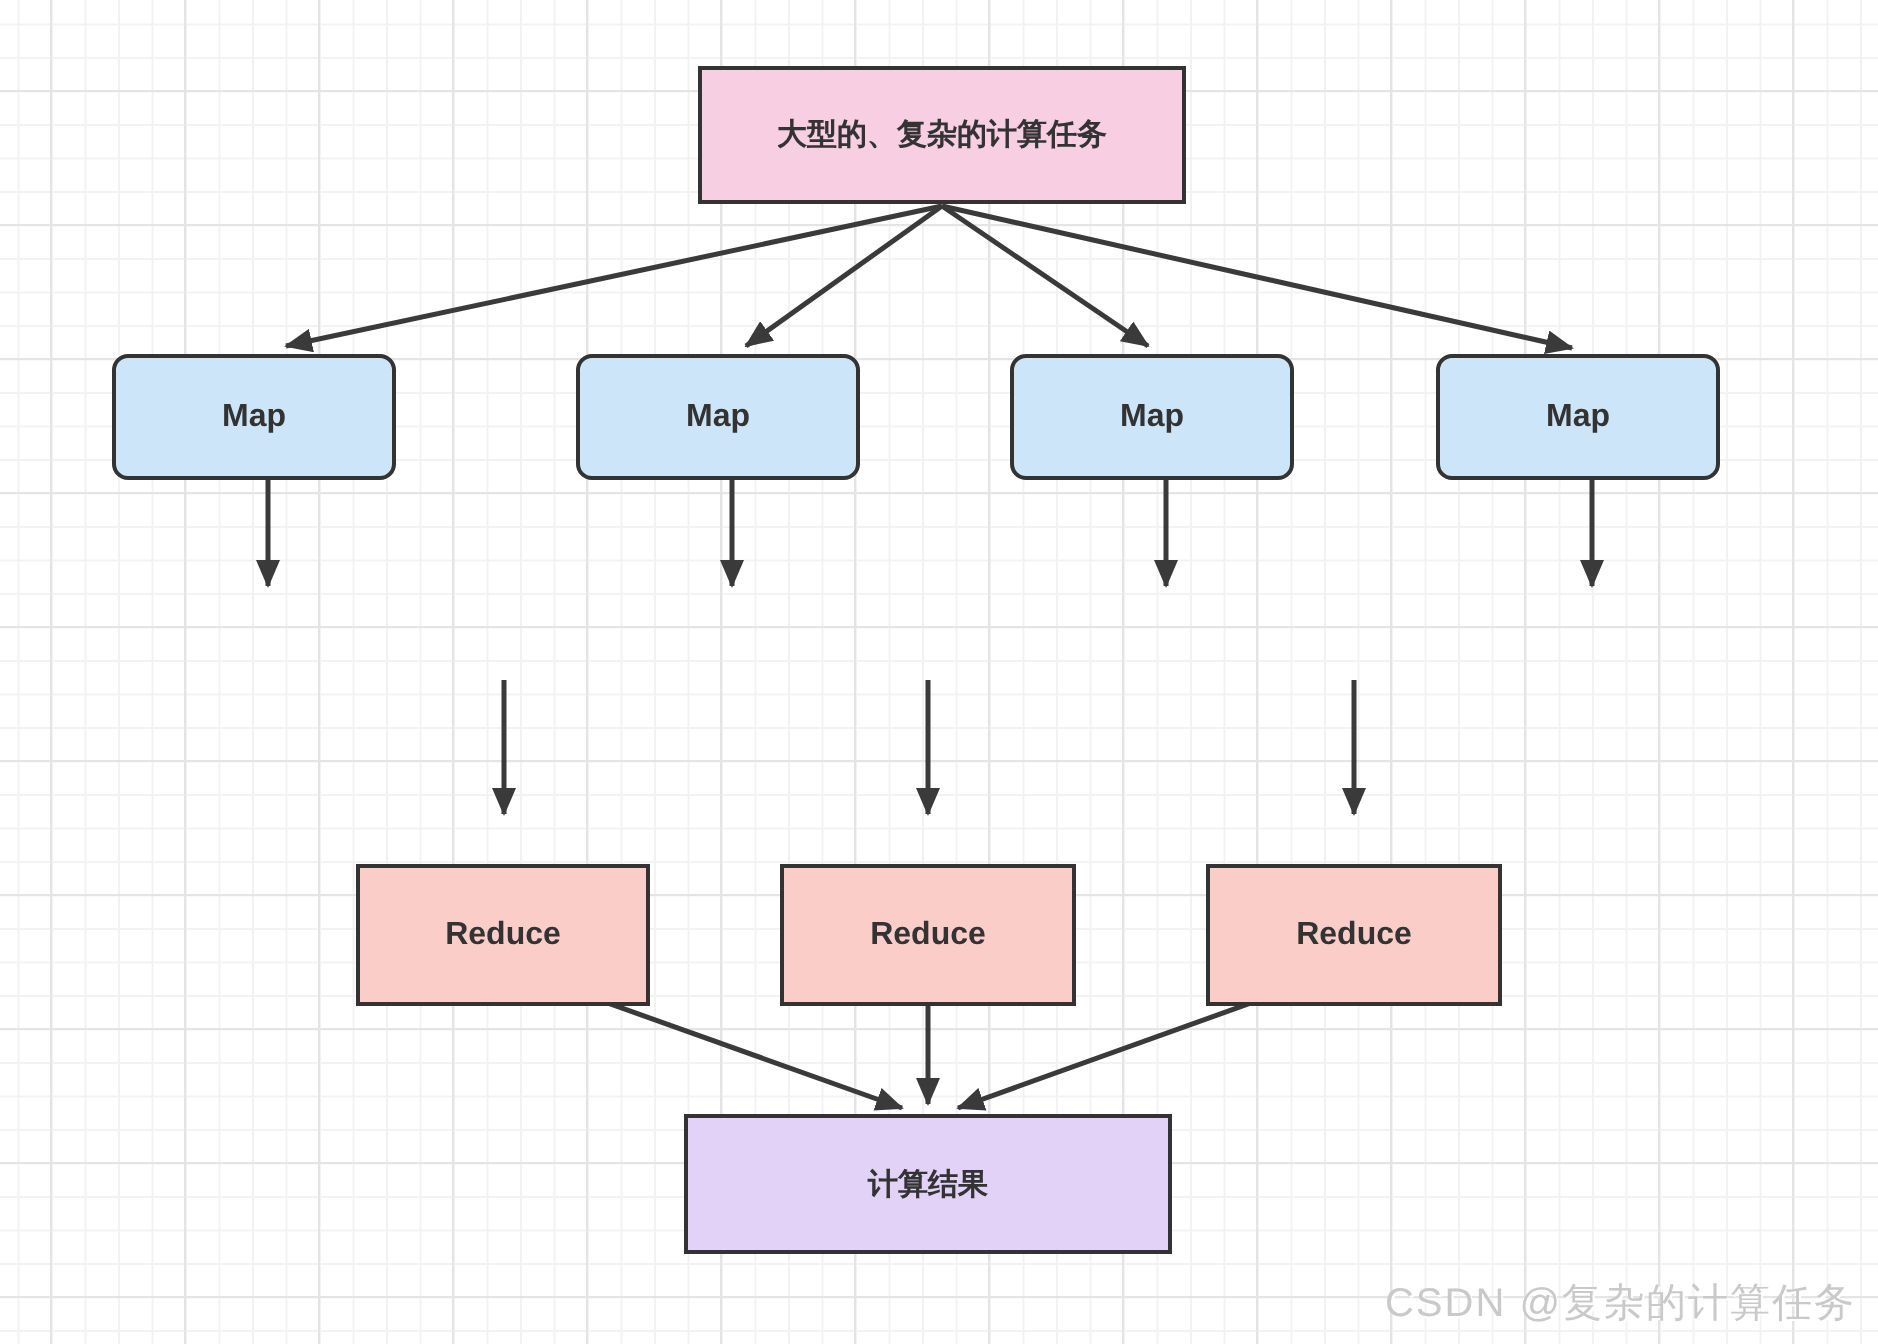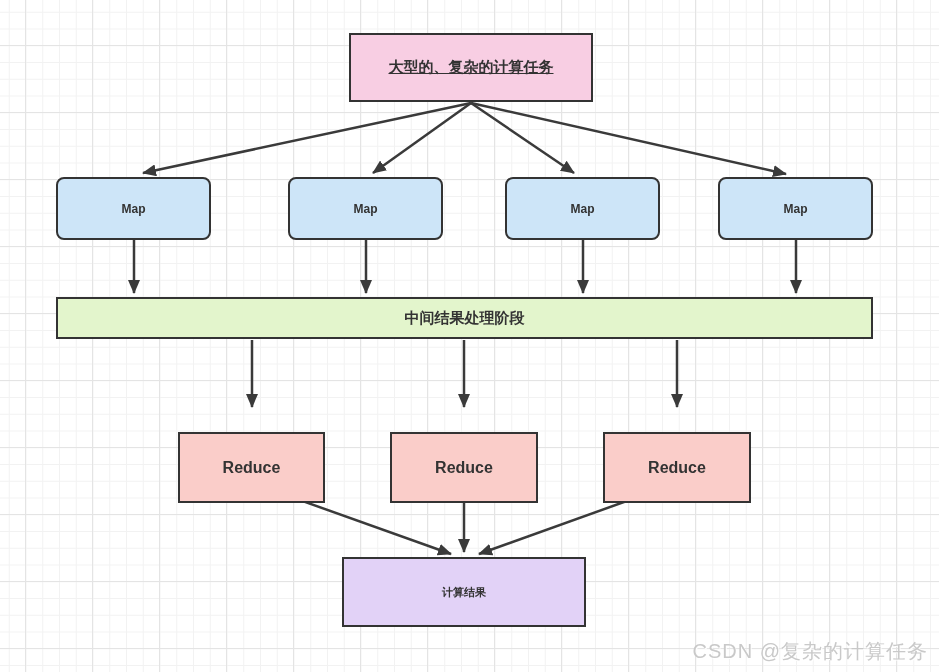--- a/index.html
+++ b/index.html
@@ -36,31 +36,31 @@
     box-sizing: border-box;
     border: 2px solid #333333;
     display: flex;
     align-items: center;
     justify-content: center;
     font-weight: bold;
     color: #333333;
     text-align: center;
   }
   .node-task   { left: 349px; top: 33px;  width: 244px; height: 69px; font-size: 15px; }
-  .node-map    { top: 177px; width: 155px; height: 63px; border-radius: 8px; font-size: 12px; }
+  .node-map    { top: 177px; width: 142px; height: 63px; border-radius: 8px; font-size: 16px; }
   .node-map-1  { left: 56px;  }
   .node-map-2  { left: 288px; }
   .node-map-3  { left: 505px; }
   .node-map-4  { left: 718px; }
   .node-bar    { left: 56px;  top: 297px; width: 817px; height: 42px; font-size: 15px; }
   .node-reduce { top: 432px; height: 71px; font-size: 16px; }
   .node-reduce-1 { left: 178px; width: 147px; }
   .node-reduce-2 { left: 390px; width: 148px; }
   .node-reduce-3 { left: 603px; width: 148px; }
-  .node-result { left: 342px; top: 557px; width: 244px; height: 70px; font-size: 11px; }
+  .node-result { left: 342px; top: 557px; width: 244px; height: 70px; font-size: 15px; }
   .watermark {
     position: absolute;
     right: 11px;
     bottom: 7px;
     font-size: 20px;
     letter-spacing: 1px;
     color: #c9c9c9;
     text-shadow: 1px 1px 0 #ffffff;
     white-space: nowrap;
   }
@@ -88,28 +88,27 @@
 
     <line x1="252" y1="340" x2="252" y2="407" marker-end="url(#ah)"></line>
     <line x1="464" y1="340" x2="464" y2="407" marker-end="url(#ah)"></line>
     <line x1="677" y1="340" x2="677" y2="407" marker-end="url(#ah)"></line>
 
     <line x1="252" y1="483" x2="451" y2="554" marker-end="url(#ah)"></line>
     <line x1="464" y1="483" x2="464" y2="552" marker-end="url(#ah)"></line>
     <line x1="677" y1="483" x2="479" y2="554" marker-end="url(#ah)"></line>
   </svg>
 
-  <div class="node node-task" style="background-color: rgb(248, 206, 227); text-decoration: underline;">大型的、复杂的计算任务</div>
+  <div class="node node-task" style="background-color: rgb(248, 206, 227);">大型的、复杂的计算任务</div>
 
   <div class="node node-map node-map-1" style="background-color: rgb(205, 229, 248);">Map</div>
   <div class="node node-map node-map-2" style="background-color: rgb(205, 229, 248);">Map</div>
   <div class="node node-map node-map-3" style="background-color: rgb(205, 229, 248);">Map</div>
   <div class="node node-map node-map-4" style="background-color: rgb(205, 229, 248);">Map</div>
 
-  <div class="node node-bar" style="background-color: rgb(227, 245, 204);">中间结果处理阶段</div>
 
   <div class="node node-reduce node-reduce-1" style="background-color: rgb(250, 205, 201);">Reduce</div>
   <div class="node node-reduce node-reduce-2" style="background-color: rgb(250, 205, 201);">Reduce</div>
   <div class="node node-reduce node-reduce-3" style="background-color: rgb(250, 205, 201);">Reduce</div>
 
   <div class="node node-result" style="background-color: rgb(226, 210, 247);">计算结果</div>
 
   <div class="watermark">CSDN @复杂的计算任务</div>
 
 </div>

